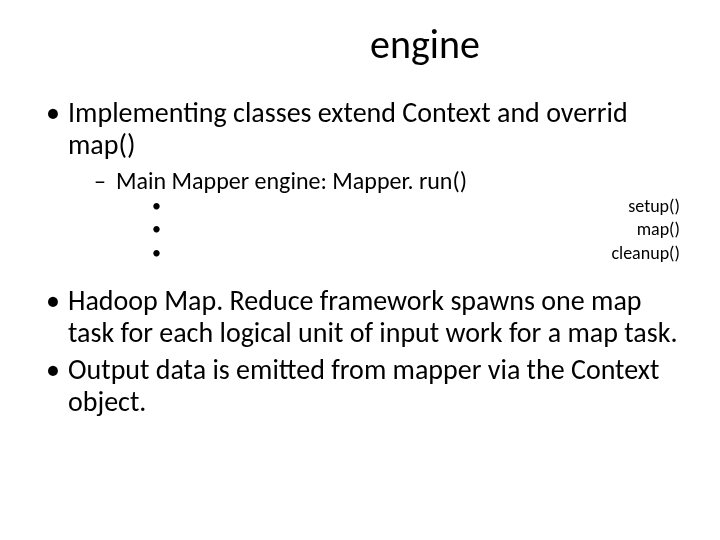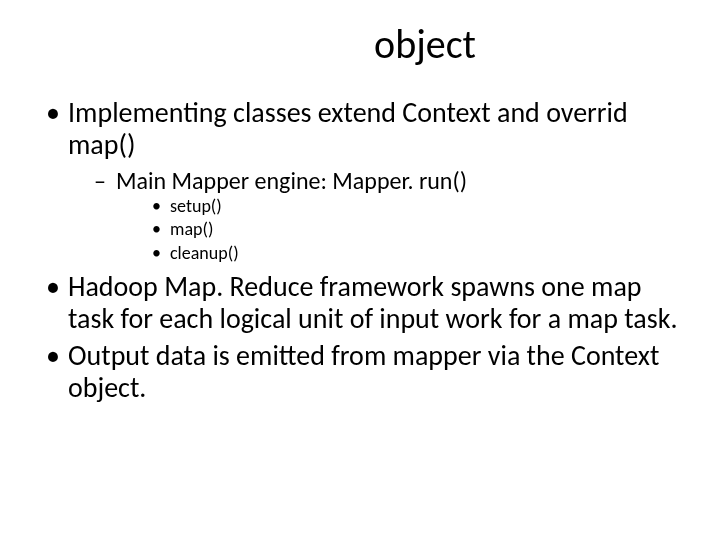--- a/index.html
+++ b/index.html
@@ -3,32 +3,32 @@
 <meta charset="utf-8">
 <style>
   * { margin: 0; padding: 0; box-sizing: border-box; }
   html, body { width: 720px; height: 540px; background: #fff; font-family: Calibri, "Segoe UI", Arial, sans-serif; color: #000; }
   .slide { width: 720px; height: 540px; padding: 20px 40px 40px 40px; position: relative; }
   .title { font-size: 40px; font-weight: 400; text-align: center; margin-bottom: 28px; margin-left: 130px; }
   ul { list-style: none; }
   li { line-height: 1.15; }
   .lvl1 > li { font-size: 28px; margin-bottom: 4px; padding-left: 28px; position: relative; }
   .lvl1 > li::before { content: "•"; position: absolute; left: 6px; top: 0; }
-  .lvl2 > li { font-size: 24px; margin-top: 6px; margin-bottom: 6px; padding-left: 28px; position: relative; }
+  .lvl2 > li { font-size: 24px; margin-top: 6px; margin-bottom: 20px; padding-left: 28px; position: relative; }
   .lvl2 > li::before { content: "–"; position: absolute; left: 6px; top: 0; }
   .lvl3 > li { font-size: 18px; padding-left: 24px; position: relative; line-height: 1.3; }
   .lvl3 > li::before { content: "•"; position: absolute; left: 6px; top: 0; }
   .indent-lvl2 { margin-left: 20px; }
-  .indent-lvl3 { margin-left: 30px; }
+  .indent-lvl3 { margin-left: 30px; text-align: right; }
 </style>
 </head>
 <body>
 
 <div class="slide">
-  <h1 class="title">object</h1>
+  <h1 class="title">engine</h1>
 
   <ul class="lvl1">
     <li>
       <span>Implementing classes extend Context and overrid map()</span>
       <ul class="lvl2 indent-lvl2">
         <li>
           <span>Main Mapper engine: Mapper. run()</span>
           <ul class="lvl3 indent-lvl3">
             <li><span>setup()</span></li>
             <li><span>map()</span></li>

